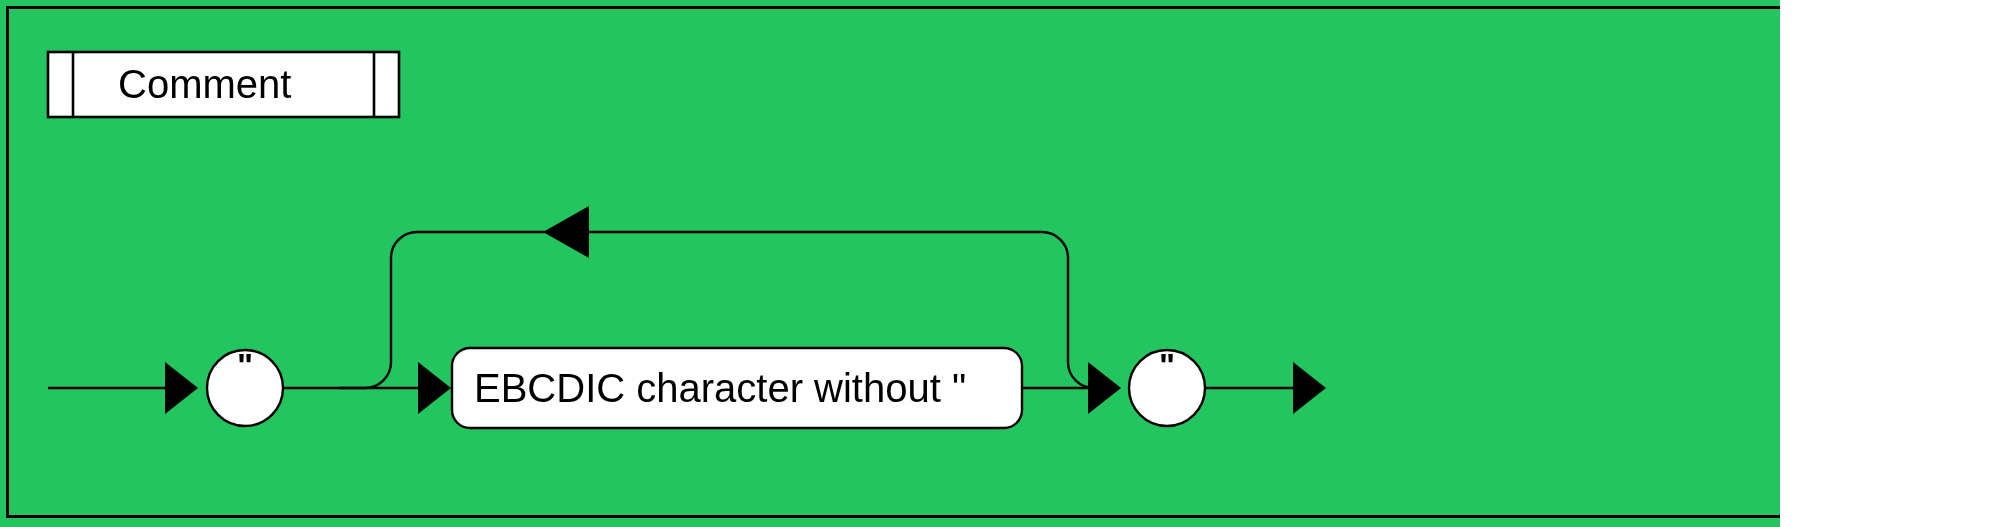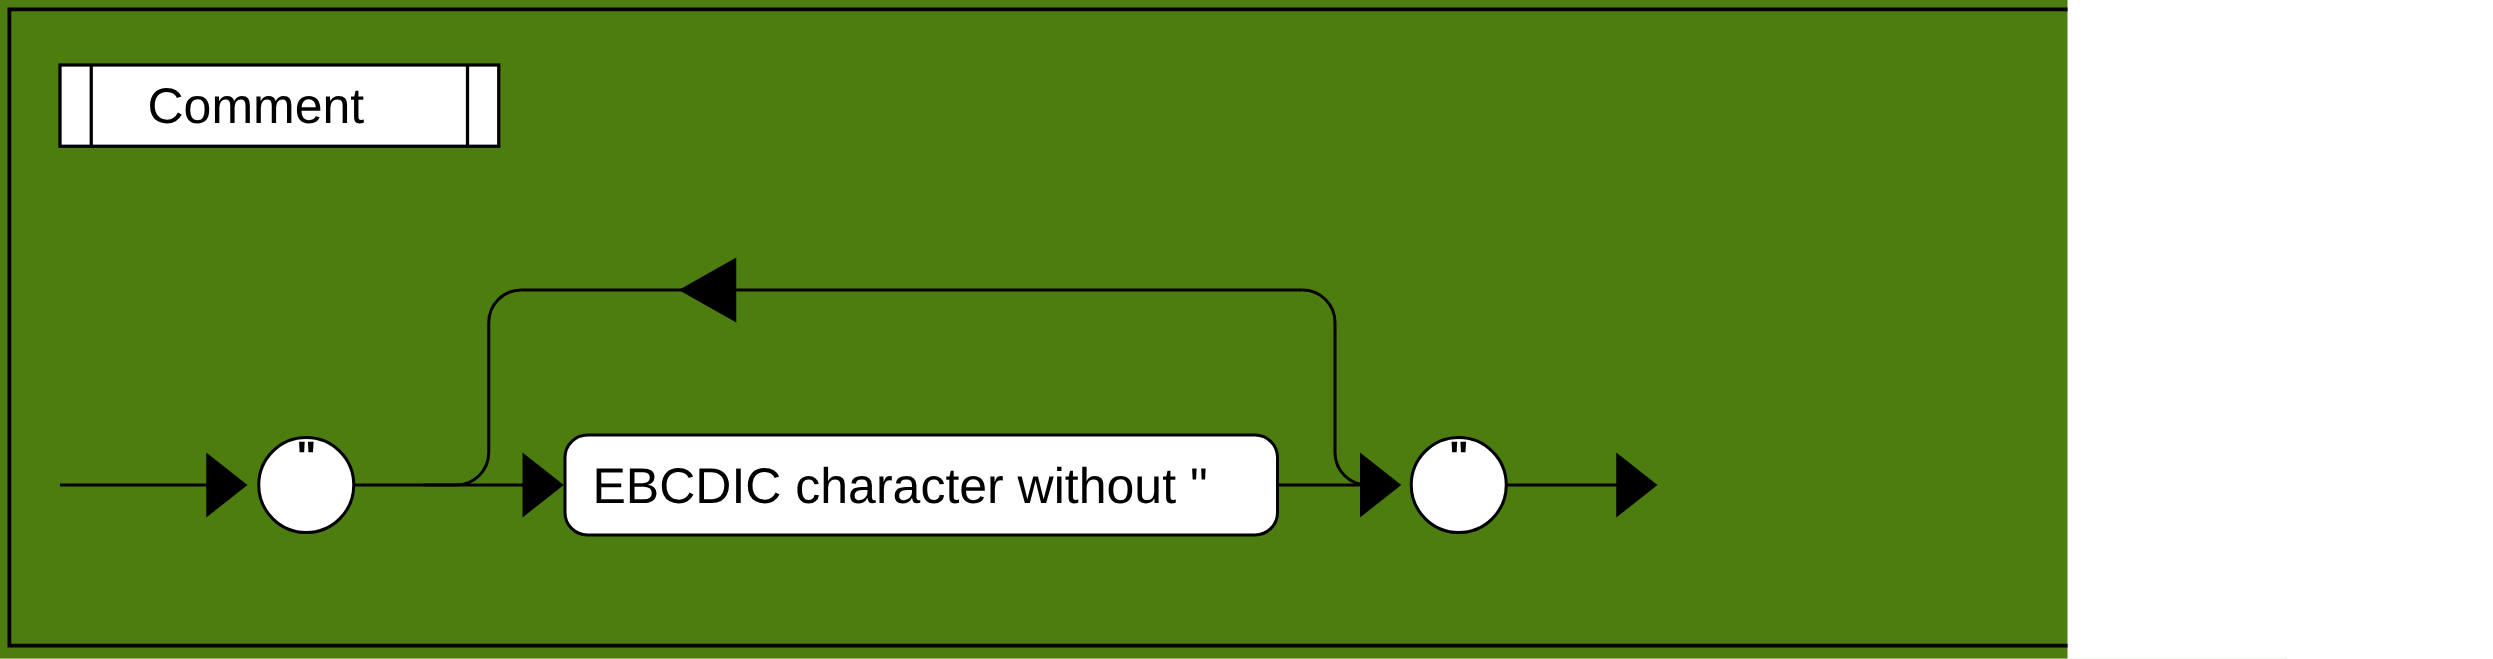--- a/index.html
+++ b/index.html
@@ -6,23 +6,23 @@
   html, body {
     margin: 0;
     padding: 0;
     background: #ffffff;
   }
   body {
     font-family: "Liberation Sans", sans-serif;
   }
   #canvas {
     position: relative;
-    width: 1654px;
+    width: 1780px;
     height: 527px;
-    background: #4d7c0f;
+    background: #22c55e;
     overflow: hidden;
   }
   #railroad-svg {
     position: absolute;
     left: 0;
     top: 0;
     width: 1994px;
     height: 527px;
     display: block;
   }

